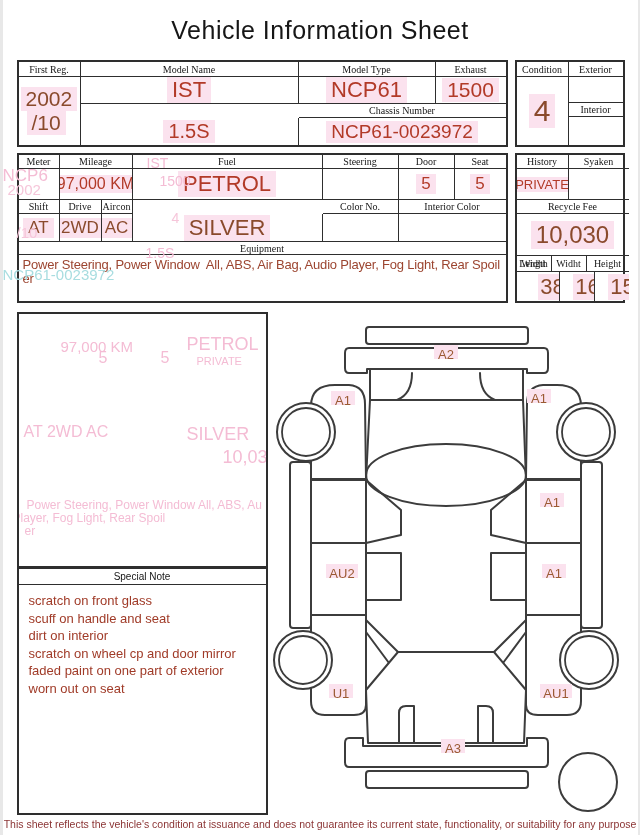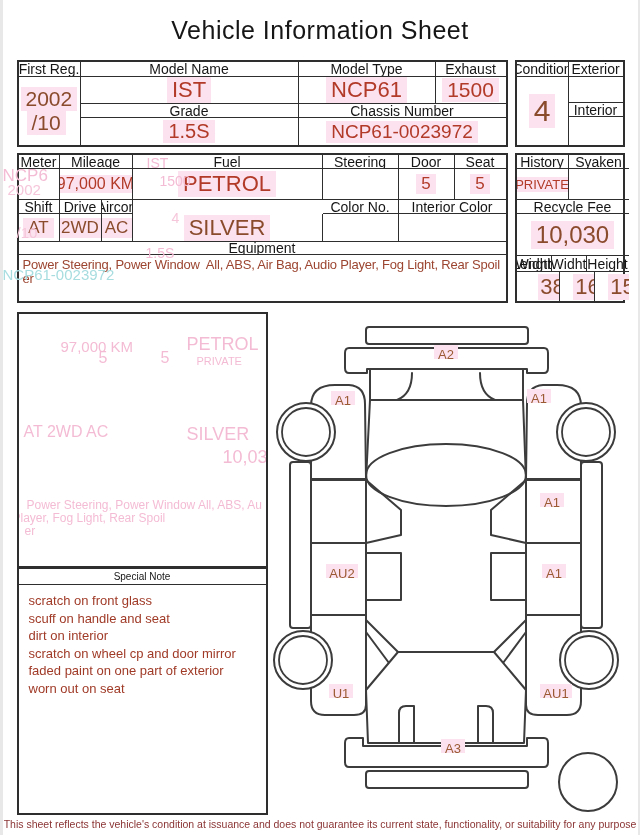--- a/index.html
+++ b/index.html
@@ -2,21 +2,21 @@
 <html><head>
 <meta charset="utf-8">
 <style>
   html,body{margin:0;padding:0;background:#e8e8e8;}
   .sheet{position:relative;width:635px;height:835px;background:#ffffff;
          font-family:"Liberation Sans","DejaVu Sans",sans-serif;color:#1a1a1a;overflow:hidden;margin:0 auto;}
   .title{position:absolute;top:16px;left:0;width:100%;text-align:center;
          font-size:25px;font-weight:400;color:#161616;letter-spacing:.5px;}
   .block{position:absolute;border:2px solid #2e2e2e;display:grid;background:#fff;}
   .cell{display:flex;align-items:center;justify-content:center;overflow:hidden;min-width:0;min-height:0;}
-  .lbl{font-size:14px;color:#161616;white-space:nowrap;}
+  .lbl{font-size:10px;color:#161616;white-space:nowrap;font-family:Liberation Serif, serif;}
   .br{border-right:1px solid #2e2e2e;}
   .bb{border-bottom:1px solid #2e2e2e;}
   .hl{background:#fbe2ee;padding:0 5px;white-space:nowrap;}
   .v-red{color:#b23a28;}
   .v-brown{color:#8a4a2c;}
   .fs13{font-size:13px;}.fs16{font-size:16px;}.fs17{font-size:17px;}.fs18{font-size:22px;padding-left:42px;}
   .fs19{font-size:19px;}.fs20{font-size:20px;}.fs21{font-size:21px;}.fs22{font-size:22px;}
   .fs24{font-size:24px;}.fs30{font-size:30px;}
   #blockA{left:14px;top:60px;width:487px;height:83px;
           grid-template-columns:62px 218px 137px 1fr;grid-template-rows:15px 27px 14px 1fr;}
@@ -68,21 +68,20 @@
     <div class="cell br bb fs22 v-red" style="grid-area:2/2/3/3">
         <span class="hl">IST</span>
       </div>
     <div class="cell br bb fs22 v-red" style="grid-area:2/3/3/4">
         <span class="hl">NCP61</span>
       </div>
     <div class="cell bb fs21 v-red" style="grid-area:2/4/3/5">
         <span class="hl">1500</span>
       </div>
 
-    <div class="cell lbl br bb" style="grid-area:3/2/4/3">Grade</div>
     <div class="cell lbl bb" style="grid-area:3/3/4/5">Chassis Number</div>
 
     <div class="cell br fs20 v-red" style="grid-area:4/2/5/3">
         <span class="hl">1.5S</span>
       </div>
     <div class="cell fs19 v-red" style="grid-area:4/3/5/5">
         <span class="hl">NCP61-0023972</span>
       </div>
   </div>
 

